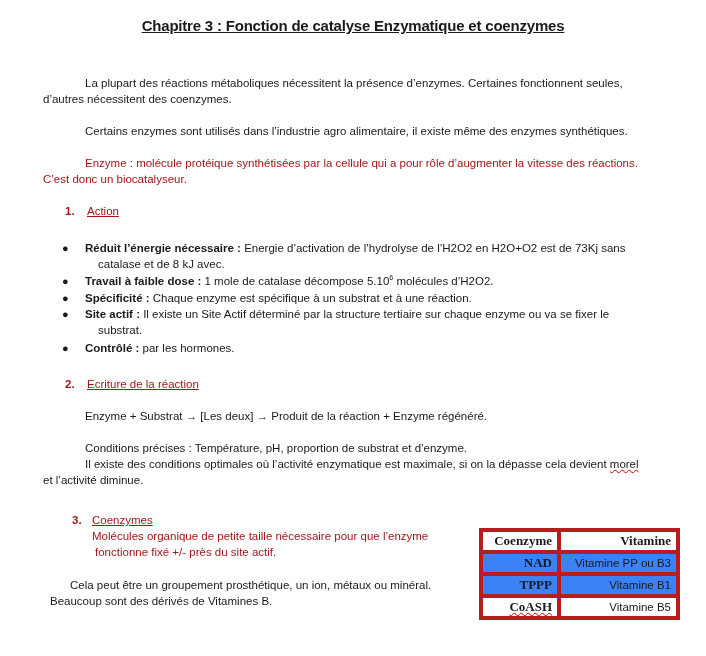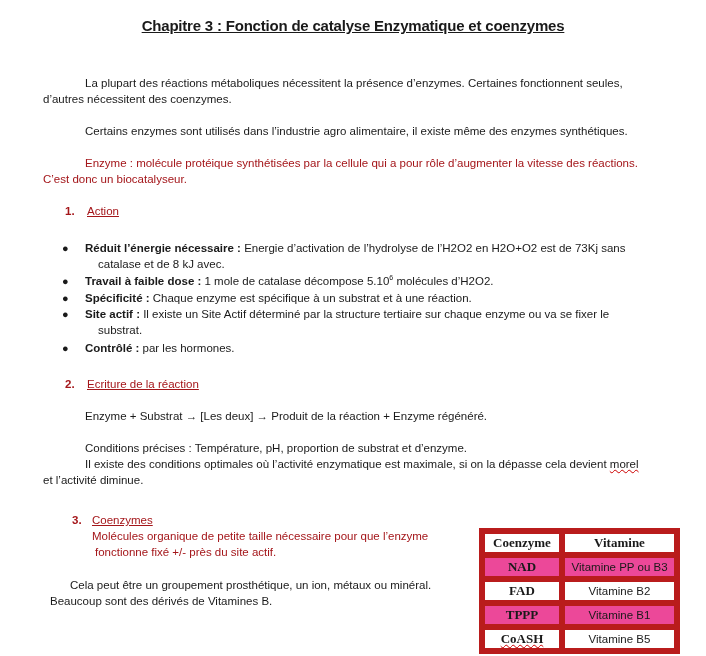--- a/index.html
+++ b/index.html
@@ -18,25 +18,25 @@
     .bullet { position: absolute; left: 62px; width: 10px; font-size: 11px; }
     .btext { position: absolute; left: 85px; white-space: nowrap; }
     .sq { text-decoration: underline wavy #c00; text-decoration-thickness: 1px; }
     sup { font-size: 7px; line-height: 0; vertical-align: super; }
     table.cv {
       position: absolute; left: 479px; top: 528px; width: 201px;
       border-collapse: collapse; font-size: 11.5px;
       border: 1px solid #4bacc6;
     }
     table.cv td, table.cv th {
-      border: 6px solid #b91c1c; padding: 1px 5px; height: 15px; text-align: center;
+      border: 4px solid #b91c1c; padding: 1px 5px; height: 15px; text-align: right;
     }
     table.cv th { font-family: "Liberation Serif", serif; font-weight: bold; font-size: 13px; border-bottom: 2px solid #4bacc6; background: #ffffff; }
     table.cv td.k { font-family: "Liberation Serif", serif; font-weight: bold; font-size: 13px; width: 64px; }
-    table.cv tr.alt td { background: #ec4899; }
+    table.cv tr.alt td { background: #3b82f6; }
   </style>
 </head>
 <body>
 
 <div class="abs title">Chapitre 3 : Fonction de catalyse Enzymatique et coenzymes</div>
 
 <div class="abs" style="left:85px; top:75px;">La plupart des réactions métaboliques nécessitent la présence d’enzymes. Certaines fonctionnent seules,</div>
 <div class="abs" style="left:43px; top:91px;">d’autres nécessitent des coenzymes.</div>
 
 <div class="abs" style="left:85px; top:123px;">Certains enzymes sont utilisés dans l’industrie agro alimentaire, il existe même des enzymes synthétiques.</div>
@@ -100,24 +100,20 @@
     <tr>
       <th>Coenzyme</th>
       <th>Vitamine</th>
     </tr>
   </thead>
   <tbody>
     <tr class="alt">
       <td class="k">NAD</td>
       <td>Vitamine PP ou B3</td>
     </tr>
-    <tr>
-      <td class="k">FAD</td>
-      <td>Vitamine B2</td>
-    </tr>
     <tr class="alt">
       <td class="k">TPPP</td>
       <td>Vitamine B1</td>
     </tr>
     <tr>
       <td class="k"><span class="sq">CoASH</span></td>
       <td>Vitamine B5</td>
     </tr>
   </tbody>
 </table>

